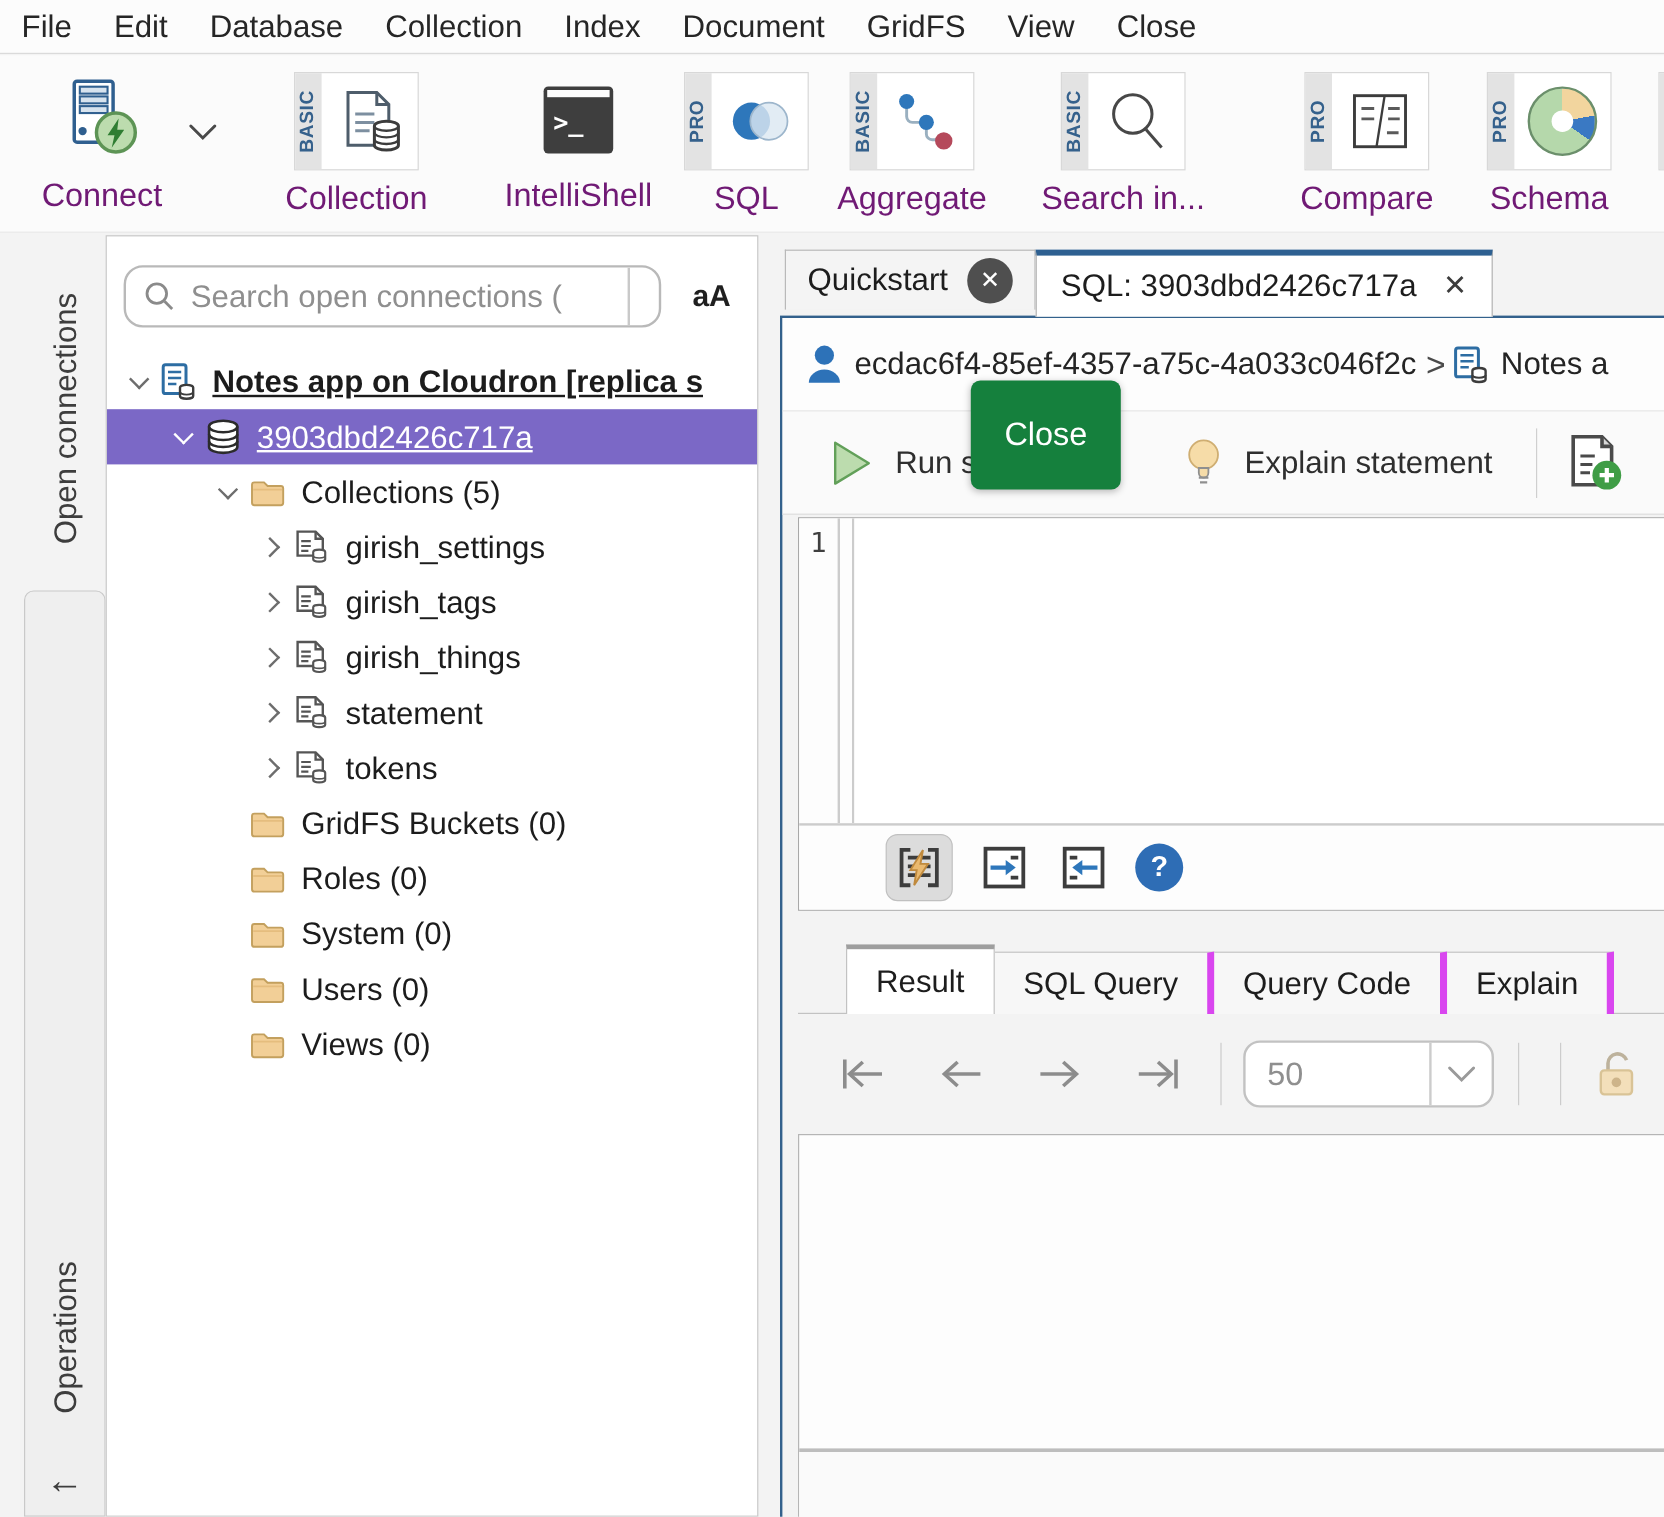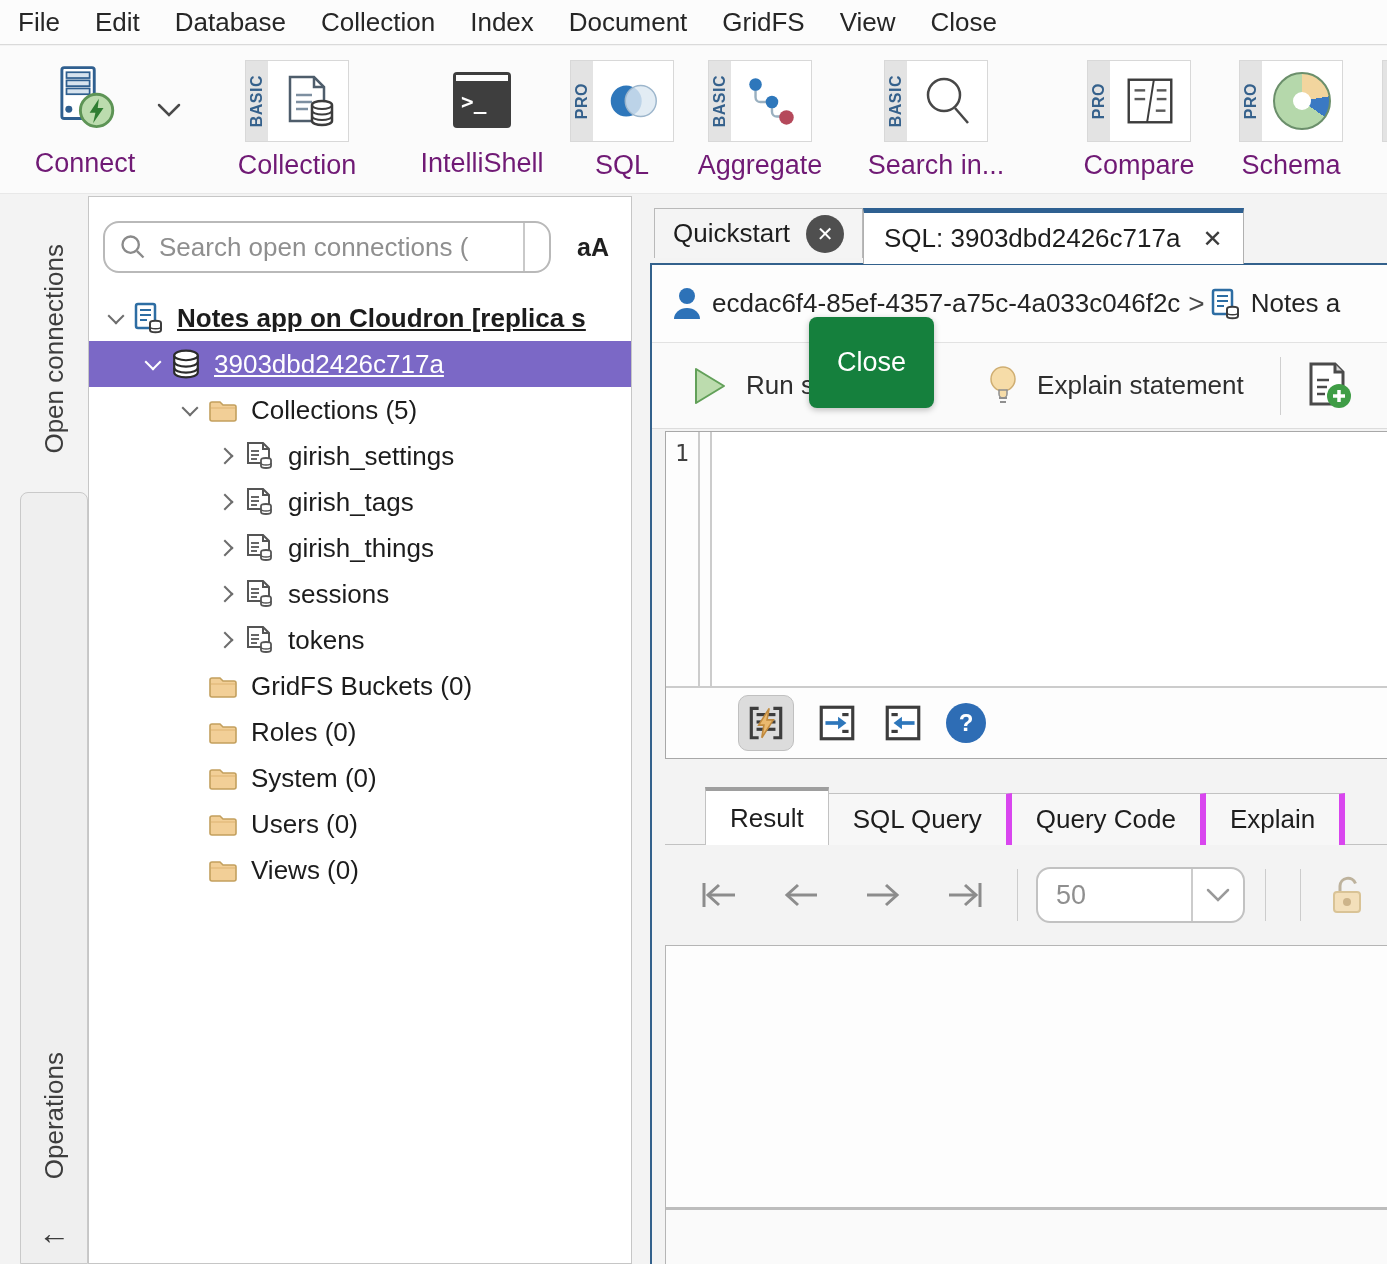--- a/index.html
+++ b/index.html
@@ -426,21 +426,21 @@
           <svg width="28" height="30" viewBox="0 0 28 30">
               <path d="M2,2 h15 l6,6 v14 h-21 z" fill="#fff" stroke="#555" stroke-width="2"></path>
               <path d="M17,2 v6 h6" fill="none" stroke="#555" stroke-width="2"></path>
               <line x1="5" y1="10" x2="13" y2="10" stroke="#555" stroke-width="1.8"></line>
               <line x1="5" y1="14" x2="13" y2="14" stroke="#555" stroke-width="1.8"></line>
               <line x1="5" y1="18" x2="11" y2="18" stroke="#555" stroke-width="1.8"></line>
               <path d="M15,19 a5,2 0 0 1 10,0 v6 a5,2 0 0 1 -10,0 z" fill="#fff" stroke="#555" stroke-width="1.8"></path>
               <path d="M15,22 a5,2 0 0 0 10,0" fill="none" stroke="#555" stroke-width="1.4"></path>
             </svg>
         </span>
-        <span class="tlabel">sessions</span>
+        <span class="tlabel">statement</span>
       </div>
 
       <div class="trow lvl3">
         <span class="chev closed">
             <i></i>
           </span>
         <span class="ticon">
           <svg width="28" height="30" viewBox="0 0 28 30">
               <path d="M2,2 h15 l6,6 v14 h-21 z" fill="#fff" stroke="#555" stroke-width="2"></path>
               <path d="M17,2 v6 h6" fill="none" stroke="#555" stroke-width="2"></path>

